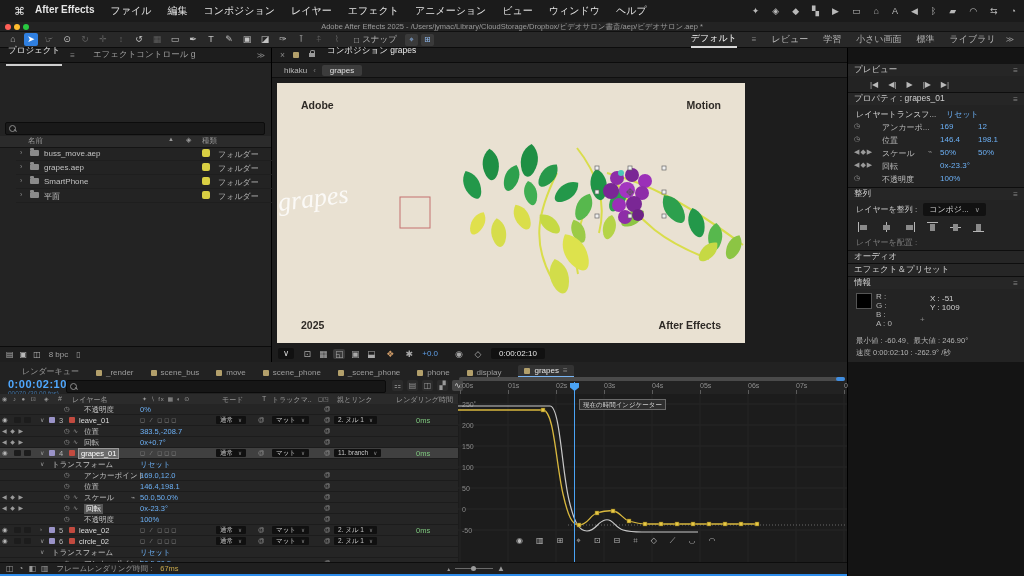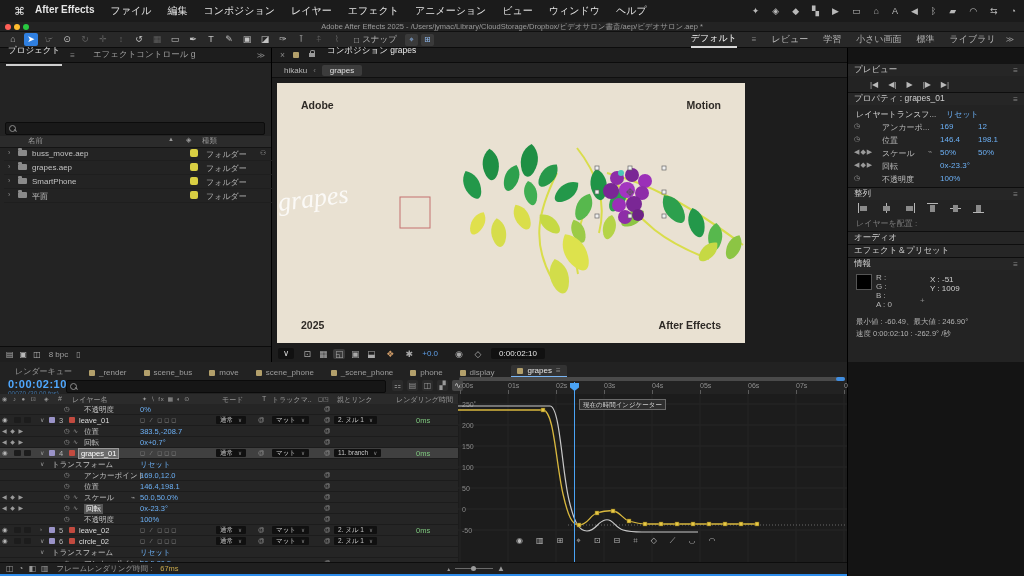--- a/index.html
+++ b/index.html
@@ -35,21 +35,21 @@
   .panel{background:#232323;}
   .ptabs{height:14px;display:flex;align-items:center;font-size:8.5px;color:#9f9f9f;background:#1d1d1d;border-bottom:1px solid #0c0c0c;padding:0 6px;gap:8px;}
   .ptab-active{color:#e8e8e8;border-bottom:2px solid #cfcfcf;padding:0 2px 7px 2px;}
   .hamb{color:#8a8a8a;font-size:8px;}
   
   #project{left:0;top:48px;width:271px;height:314px;border-right:1px solid #000;}
   #proj-search{position:absolute;left:5px;top:74px;width:258px;height:11px;background:#191919;border:1px solid #0c0c0c;border-radius:2px;}
   .mag{position:absolute;left:3px;top:2px;width:5px;height:5px;border:1px solid #8a8a8a;border-radius:50%;}
   .mag:after{content:'';position:absolute;left:4px;top:4px;width:3px;height:1px;background:#8a8a8a;transform:rotate(45deg);}
   #proj-cols{position:absolute;left:0;top:88px;width:271px;height:11px;background:#2b2b2b;border-bottom:1px solid #141414;font-size:7.5px;color:#9b9b9b;}
-  #proj-rows{position:absolute;left:4px;top:99px;width:271px;}
+  #proj-rows{position:absolute;left:16px;top:99px;width:271px;}
   .prow{position:relative;height:13px;font-size:8px;color:#c2c2c2;border-bottom:1px solid #1e1e1e;}
   .prow .chev{position:absolute;left:4px;top:2px;color:#8a8a8a;font-size:7px;}
   .prow .fold{position:absolute;left:14px;top:3px;width:9px;height:6px;background:#8a8a8a;border-radius:1px;}
   .prow .fold:before{content:'';position:absolute;left:0;top:-2px;width:4px;height:2px;background:#8a8a8a;border-radius:1px 1px 0 0;}
   .prow .nm{position:absolute;left:28px;top:2px;}
   .prow .lbl{position:absolute;left:186px;top:2px;width:8px;height:8px;background:#d9cf43;border-radius:2px;}
   .prow .tp{position:absolute;left:202px;top:2px;color:#b5b5b5;}
   .prow .shared{position:absolute;left:256px;top:2px;font-size:7px;color:#9a9a9a;}
   #proj-bottom{position:absolute;left:0;top:298px;width:271px;height:16px;background:#1f1f1f;border-top:1px solid #0c0c0c;
                display:flex;align-items:center;gap:8px;padding:0 6px;font-size:8px;color:#9f9f9f;box-sizing:border-box;}
@@ -88,21 +88,21 @@
   .al-ic .bx{position:absolute;background:#8a8a8a;}
   .dd{background:#111;border-radius:2px;padding:1px 6px;color:#d5d5d5;display:inline-flex;gap:6px;align-items:center;}
   .dd .caret{color:#9a9a9a;font-size:7px;}
   #info-block{position:relative;height:46px;}
   #info-swatch{position:absolute;left:8px;top:4px;width:14px;height:14px;background:#000;border:1px solid #555;}
   .chan{position:absolute;left:28px;color:#b5b5b5;}
   .ixy{position:absolute;left:82px;color:#cfcfcf;}
   .infoline{padding:1px 8px;color:#b2b2b2;font-size:7.5px;}
   
   #timeline{left:0;top:362px;width:847px;height:214px;background:#222;border-right:1px solid #000;}
-  #tl-tabs{position:absolute;left:5px;top:2px;width:847px;height:13px;display:flex;align-items:flex-end;gap:17px;
+  #tl-tabs{position:absolute;left:12px;top:2px;width:847px;height:13px;display:flex;align-items:flex-end;gap:17px;
            padding-left:10px;font-size:8px;color:#9d9d9d;box-sizing:border-box;}
   .tl-tab{display:flex;align-items:center;gap:4px;white-space:nowrap;}
   .tl-tab .cico{width:6px;height:6px;background:#b3a06b;border-radius:1px;}
   .tl-tab.active{background:#333;color:#e8e8e8;padding:1px 6px;border-radius:2px 2px 0 0;border-bottom:1px solid #79b4f2;}
   #tc-block{position:absolute;left:8px;top:16px;}
   #tc-main{font-size:11px;color:#4fa8ff;font-weight:bold;letter-spacing:.5px;}
   #tc-sub{font-size:6.5px;color:#3f6f9e;}
   #tl-search{position:absolute;left:66px;top:18px;width:318px;height:11px;background:#161616;border:1px solid #0b0b0b;border-radius:2px;}
   #tl-toggles{position:absolute;left:392px;top:18px;display:flex;gap:4px;}
   #tl-toggles .tg{width:11px;height:11px;line-height:11px;text-align:center;font-size:8px;color:#9a9a9a;background:#2b2b2b;border-radius:2px;}
@@ -469,20 +469,27 @@
             <span class="pctrl">◷</span>
             <span class="pname">不透明度</span>
             <span class="v1">100%</span>
           </div>
         </div>
     </div>
 
     <div class="sec-h">
       <span>整列</span>
       <span class="hamb">≡</span>
+    </div>
+    <div style="padding:3px 8px;display:flex;gap:6px;align-items:center">
+      <span>レイヤーを整列 :</span>
+      <span class="dd">
+        <span>コンポジ...</span>
+          <span class="caret">∨</span>
+      </span>
     </div>
     <div class="al-row" id="align-icons">
         <span class="al-ic">
           <span class="bar" style="left: 0px; top: 0px; width: 1px; height: 10px;"></span>
           <span class="bx" style="left: 2px; top: 3px; width: 7px; height: 5px;"></span>
         </span>
         <span class="al-ic">
           <span class="bar" style="left: 5px; top: 0px; width: 1px; height: 10px;"></span>
           <span class="bx" style="left: 2px; top: 3px; width: 7px; height: 5px;"></span>
         </span>

